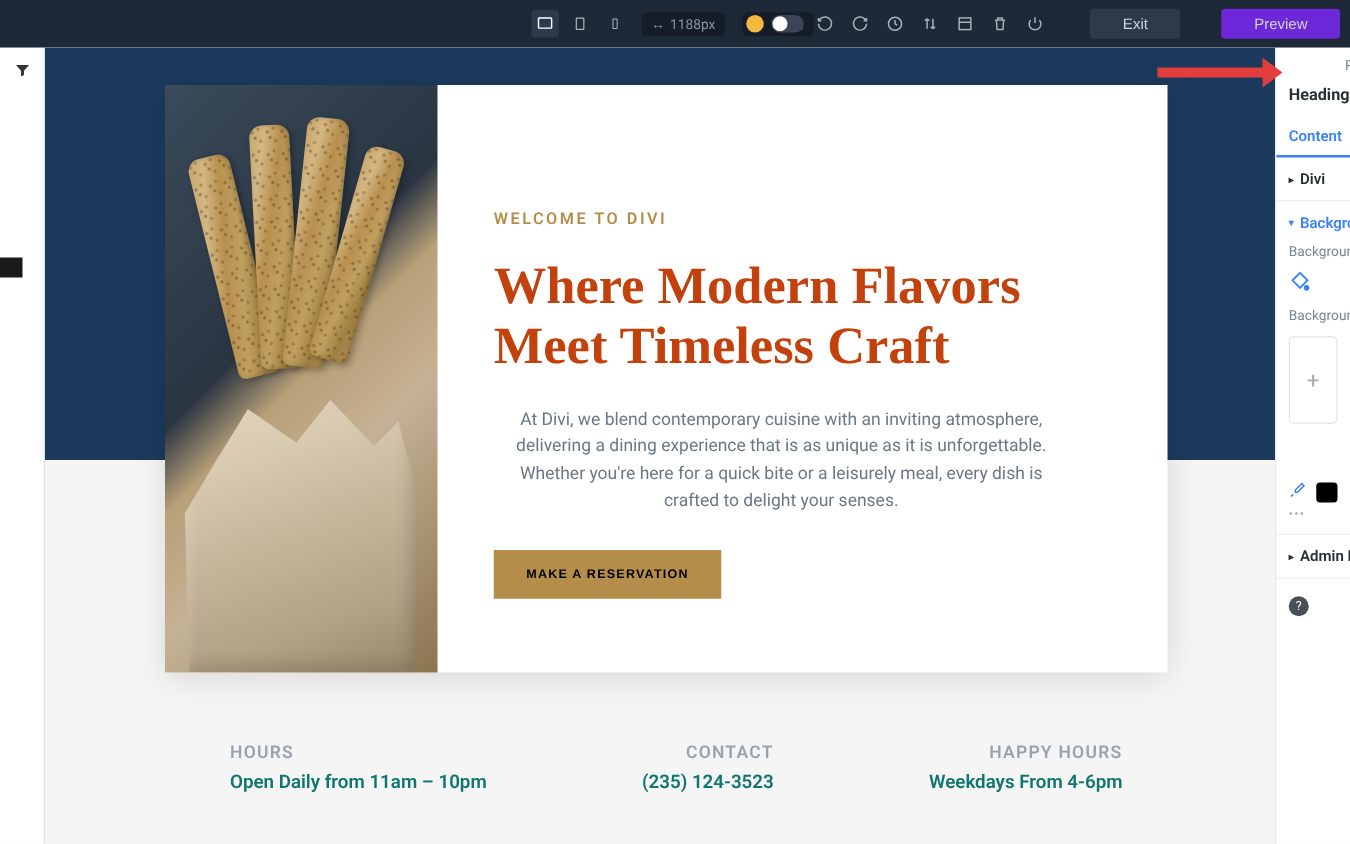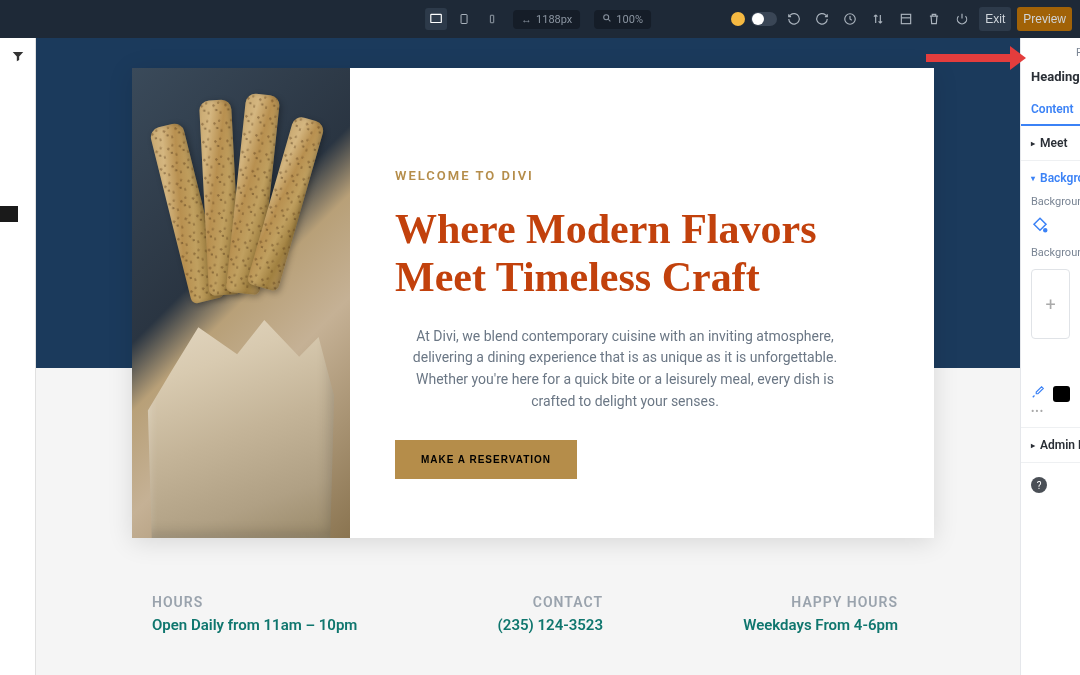--- a/index.html
+++ b/index.html
@@ -8,22 +8,22 @@
 .topbar { position: absolute; top: 0; left: 0; right: 0; height: 38px; background: #1e2937; display: flex; align-items: center; padding: 0 8px; z-index: 100; }
 .topbar-center { position: absolute; left: 50%; transform: translateX(-50%); display: flex; align-items: center; gap: 6px; }
 .device-btn { width: 22px; height: 22px; background: transparent; border: none; display: flex; align-items: center; justify-content: center; cursor: pointer; color: #aab3bd; }
 .device-btn.active { background: #2d3a4a; border-radius: 3px; color: #fff; }
 .width-display, .zoom-display { background: #151d28; border-radius: 4px; padding: 3px 8px; color: #8a94a0; font-size: 11px; display: flex; align-items: center; gap: 4px; margin: 0 4px; }
 .topbar-right { position: absolute; right: 8px; display: flex; align-items: center; gap: 6px; }
 .toggle-switch { width: 26px; height: 14px; background: #3a4656; border-radius: 7px; position: relative; cursor: pointer; }
 .toggle-switch::before { content: ''; position: absolute; width: 12px; height: 12px; background: #fff; border-radius: 50%; top: 1px; left: 1px; }
 .toggle-sun { width: 14px; height: 14px; background: #f5b942; border-radius: 50%; }
 .icon-btn { width: 22px; height: 22px; background: transparent; border: none; color: #aab3bd; display: flex; align-items: center; justify-content: center; cursor: pointer; }
-.exit-btn, .preview-btn { background: #2d3a4a; border: none; color: #d0d6dc; padding: 5px 6px; border-radius: 3px; font-size: 12px; cursor: pointer; }
-.preview-btn { background: #a16207; }
+.exit-btn, .preview-btn { background: #2d3a4a; border: none; color: #d0d6dc; padding: 5px 26px; border-radius: 3px; font-size: 12px; cursor: pointer; margin-left: 27px; }
+.preview-btn { background: #6d28d9; }
 
 .left-strip { position: absolute; top: 38px; left: 0; width: 36px; height: calc(100% - 38px); background: #fff; border-right: 1px solid #e0e0e0; display: flex; flex-direction: column; align-items: center; padding-top: 8px; gap: 6px; }
 .left-filter { width: 20px; height: 20px; display: flex; align-items: center; justify-content: center; color: #333; }
 .left-dark-strip { position: absolute; top: 206px; left: 0; width: 18px; height: 16px; background: #1a1a1a; z-index: 50; }
 
 .canvas-area { position: absolute; top: 38px; left: 36px; right: 60px; bottom: 0; background: #f5f5f5; overflow: hidden; }
 .canvas-inner { width: 100%; height: 100%; position: relative; }
 .dark-bg-band { position: absolute; top: 0; left: 0; right: 0; height: 330px; background: #1b3a5c; }
 .page-card { position: absolute; top: 30px; left: 96px; right: 86px; background: #fff; box-shadow: 0 4px 24px rgba(0,0,0,0.12); display: flex; height: 470px; }
 .page-image { width: 218px; height: 100%; background: linear-gradient(135deg, #3a4a5a 0%, #2a3542 40%, #b8a078 50%, #c5b195 65%, #8a7450 100%); position: relative; overflow: hidden; }
@@ -34,21 +34,21 @@
 .s2 { width: 32px; height: 195px; left: 42px; top: 12px; transform: rotate(-3deg); }
 .s3 { width: 34px; height: 200px; left: 74px; top: 6px; transform: rotate(6deg); }
 .s4 { width: 32px; height: 175px; left: 108px; top: 28px; transform: rotate(16deg); }
 .paper-bag { position: absolute; bottom: 0; left: 12px; width: 194px; height: 245px; background: linear-gradient(160deg, #e8dcc8 0%, #d8cab0 30%, #c4b498 55%, #b0a084 80%, #988868 100%); clip-path: polygon(14% 32%, 28% 14%, 48% 25%, 62% 11%, 80% 26%, 90% 18%, 98% 42%, 96% 100%, 4% 100%, 2% 48%); box-shadow: inset -8px -4px 14px rgba(0,0,0,0.18), inset 6px 2px 10px rgba(255,255,255,0.22); }
 .page-content { flex: 1; padding: 100px 48px 40px 45px; }
 .eyebrow { color: #b58d4a; font-size: 13px; letter-spacing: 2px; font-weight: 600; margin-bottom: 22px; }
 .headline { font-family: Georgia, 'Times New Roman', serif; color: #c2410c; font-size: 42px; line-height: 1.15; font-weight: 700; margin-bottom: 24px; }
 .body-copy { color: #6b7785; font-size: 14px; line-height: 1.55; margin-bottom: 28px; max-width: 460px; text-align: center; }
 .cta-btn { background: #b58d4a; color: #000000; border: none; padding: 14px 26px; font-size: 10px; letter-spacing: 1px; font-weight: 600; cursor: pointer; }
 
-.info-row { position: absolute; top: 556px; left: 116px; right: 122px; display: flex; justify-content: space-between; }
+.info-row { position: absolute; top: 556px; left: 148px; right: 122px; display: flex; justify-content: space-between; }
 .info-block { text-align: left; }
 .info-block.center { text-align: right; }
 .info-block.right { text-align: right; }
 .info-label { color: #9aa3ad; font-size: 14px; letter-spacing: 1px; font-weight: 600; margin-bottom: 6px; }
 .info-value { color: #0f766e; font-size: 15px; font-weight: 600; }
 
 .right-panel { position: absolute; top: 38px; right: 0; width: 60px; bottom: 0; background: #fff; border-left: 1px solid #e5e7eb; font-size: 12px; overflow: hidden; }
 .breadcrumb-row { padding: 8px 10px 4px; color: #7a8594; font-size: 11px; display: flex; align-items: flex-start; gap: 3px; white-space: nowrap; margin-left: 45px; }
 .chevron-sep { color: #bbb; font-size: 9px; }
 .panel-title { padding: 6px 10px 10px; font-weight: 700; color: #2a2f36; font-size: 13px; }
@@ -205,21 +205,21 @@
   <div class="breadcrumb-row">
     <span>Page</span>
     <span class="chevron-sep">›</span>
     <span>Sec</span>
   </div>
   <div class="panel-title">Heading</div>
   <div class="panel-tab">Content</div>
   <div class="panel-section">
     <div class="section-header">
         <span class="caret">▸</span>
-        <span>Meet</span>
+        <span>Divi</span>
       </div>
   </div>
   <div class="panel-section">
     <div class="section-header open">
         <span class="caret">▾</span>
         <span>Background</span>
       </div>
     <div class="sub-label">Background</div>
     <div class="bg-type-row">
       <span class="bg-fill-icon"><svg width="18" height="18" viewBox="0 0 24 24" fill="none" stroke="currentColor" stroke-width="2">

